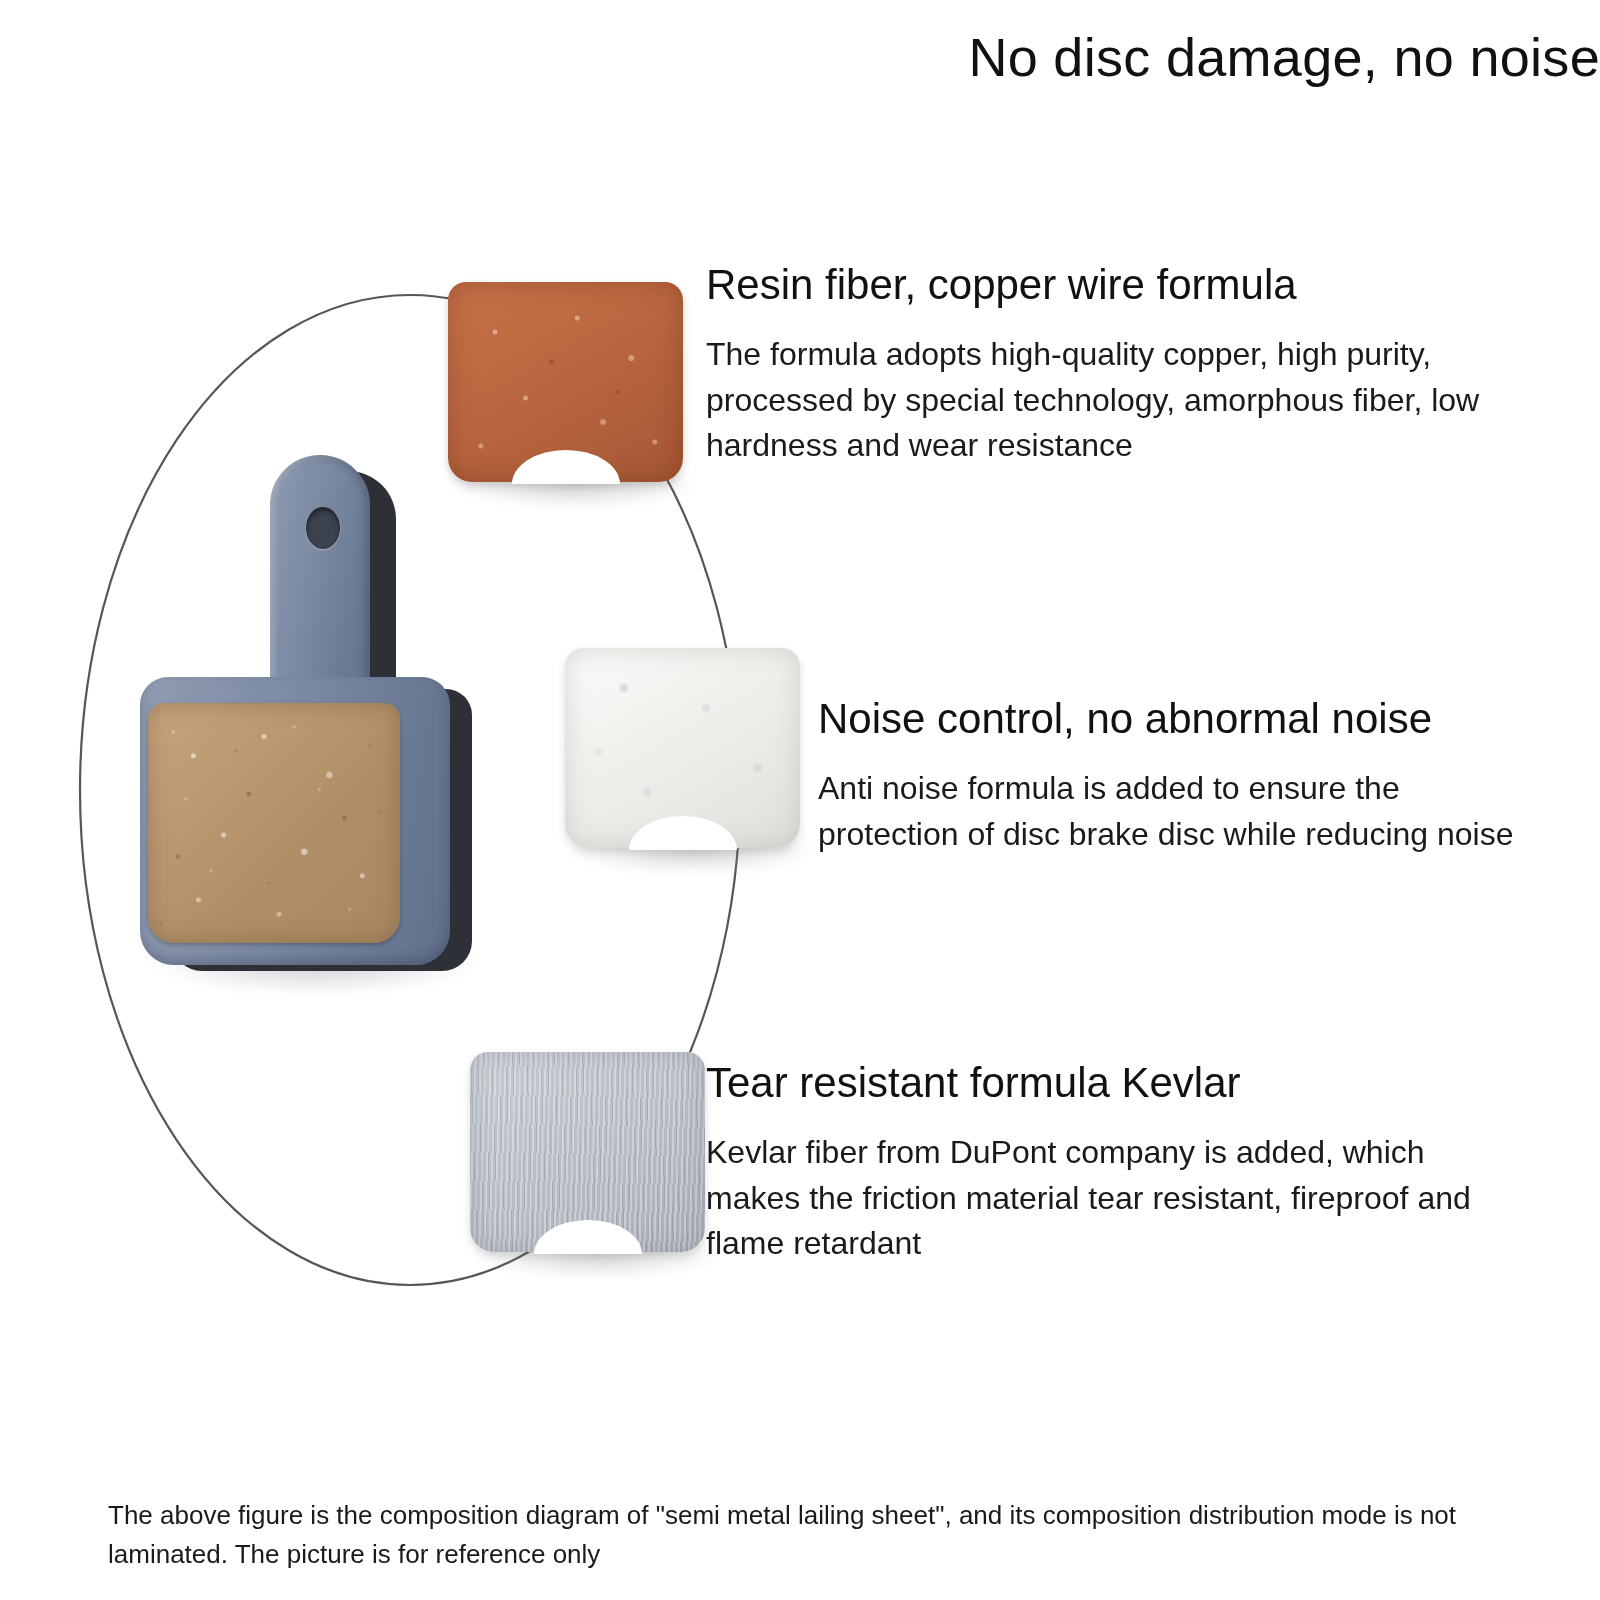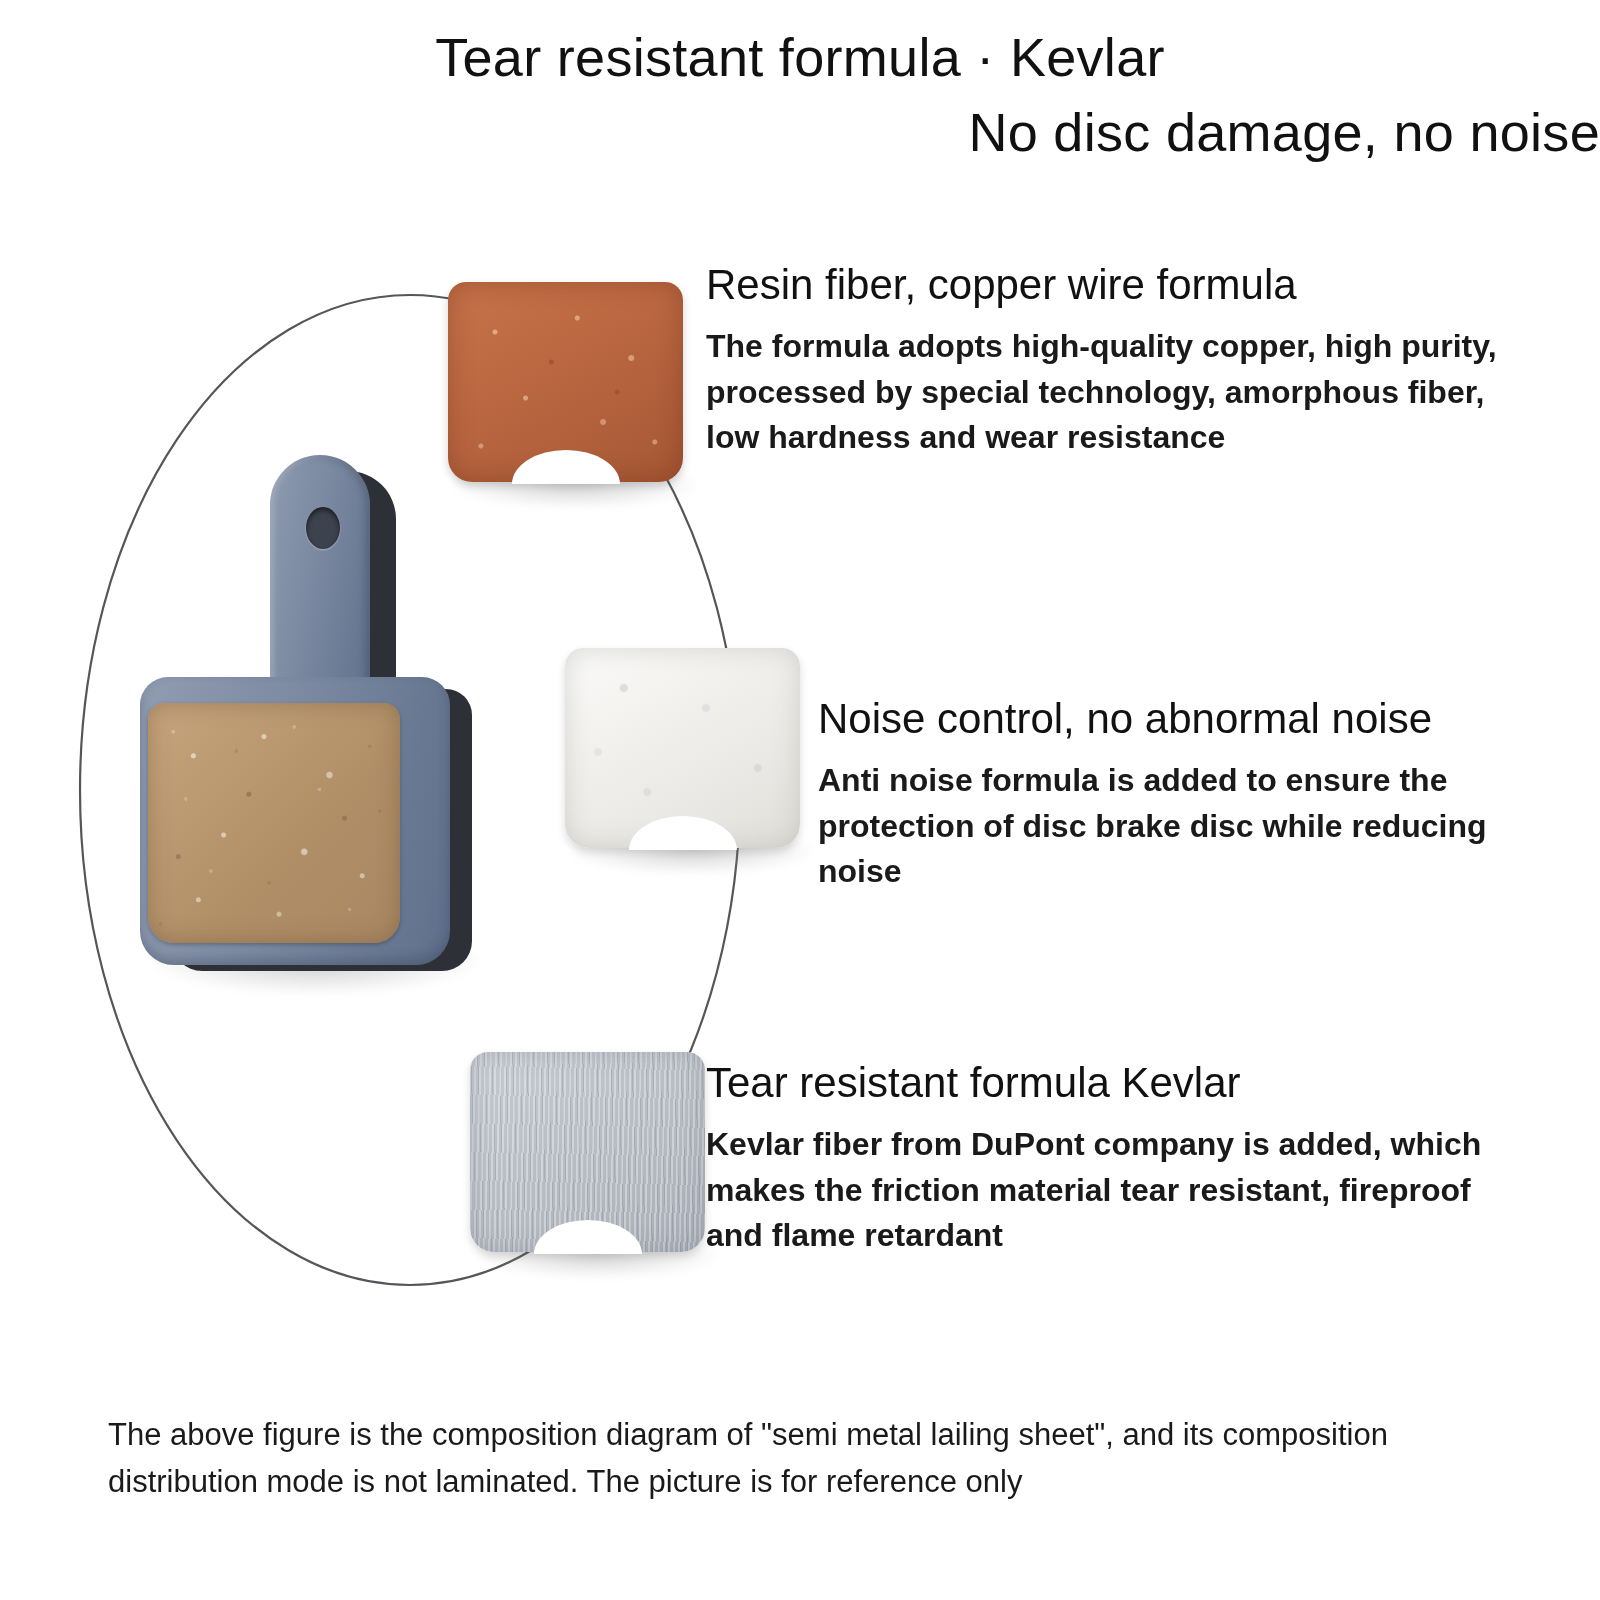--- a/index.html
+++ b/index.html
@@ -231,47 +231,46 @@
   
   .block { position: absolute; }
   .block .title {
     font-size: 42px;
     line-height: 1.2;
     color: #111;
     font-weight: 400;
     white-space: nowrap;
   }
   .block .desc {
-    margin-top: 14px;
+    margin-top: 22px;
     font-size: 32px;
     line-height: 1.42;
     color: #1a1a1a;
-    font-weight: 700;
+    font-weight: 400;
   }
 
   #block-copper { left: 706px; top: 260px; width: 830px; }
   #block-noise  { left: 818px; top: 694px; width: 730px; }
   #block-kevlar { left: 706px; top: 1058px; width: 820px; }
 
   
   .footnote {
     position: absolute;
     left: 108px;
-    top: 1412px;
+    top: 1496px;
     width: 1400px;
-    font-size: 31px;
+    font-size: 26px;
     line-height: 1.5;
     color: #1a1a1a;
   }
 </style>
 </head>
 <body>
 
 <div class="headline">
-  <span>Tear resistant formula · Kevlar</span>
   <span class="line2">No disc damage, no noise</span>
 </div>
 
 <svg class="ellipse-svg" viewBox="0 0 700 1020" aria-hidden="true">
   <ellipse cx="350" cy="510" rx="330" ry="495" fill="none" stroke="#55565a" stroke-width="2.2"></ellipse>
 </svg>
 
 <div class="pad-assembly">
   <div class="pad-shadow"></div>
   <div class="backplate-dark">

